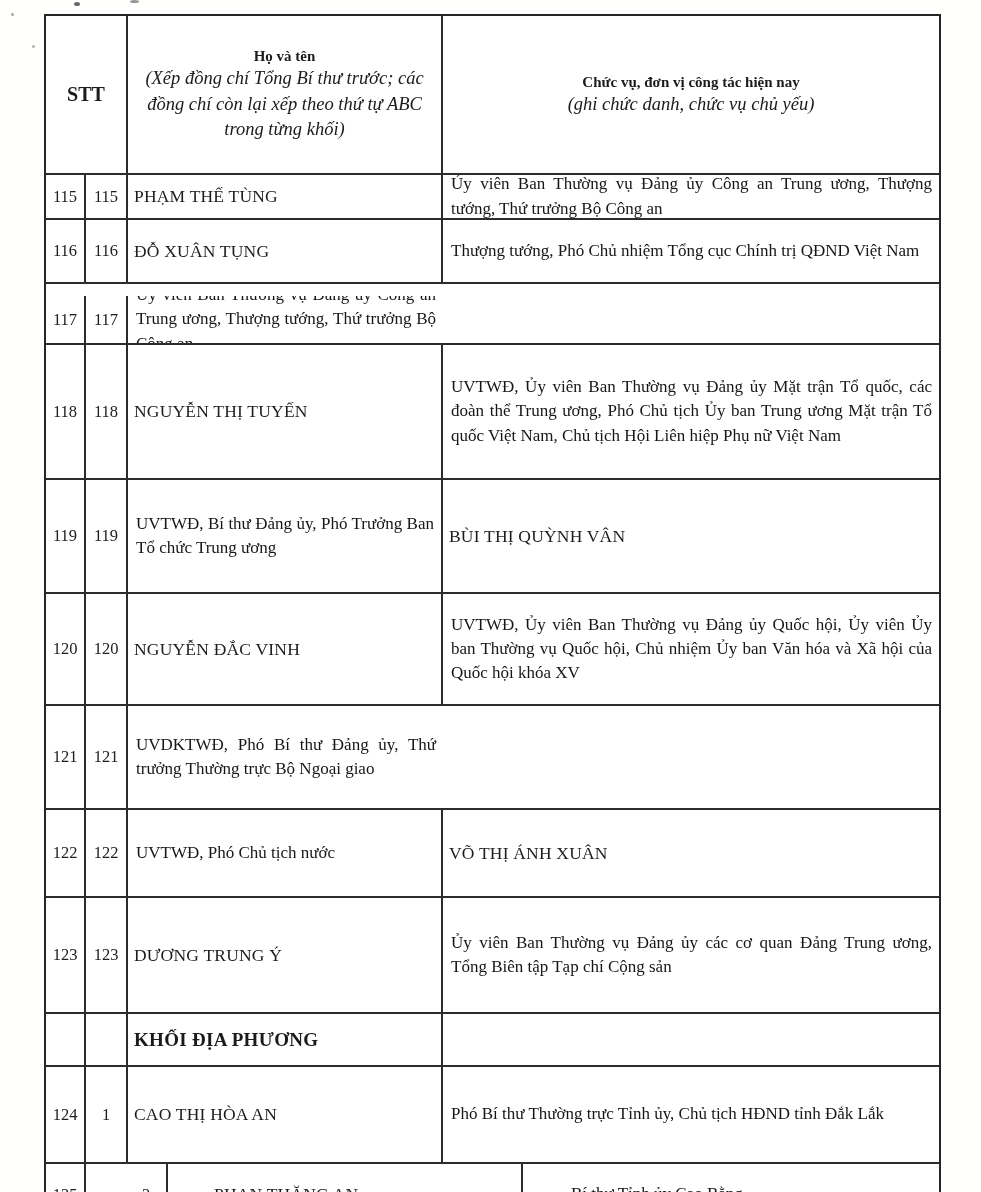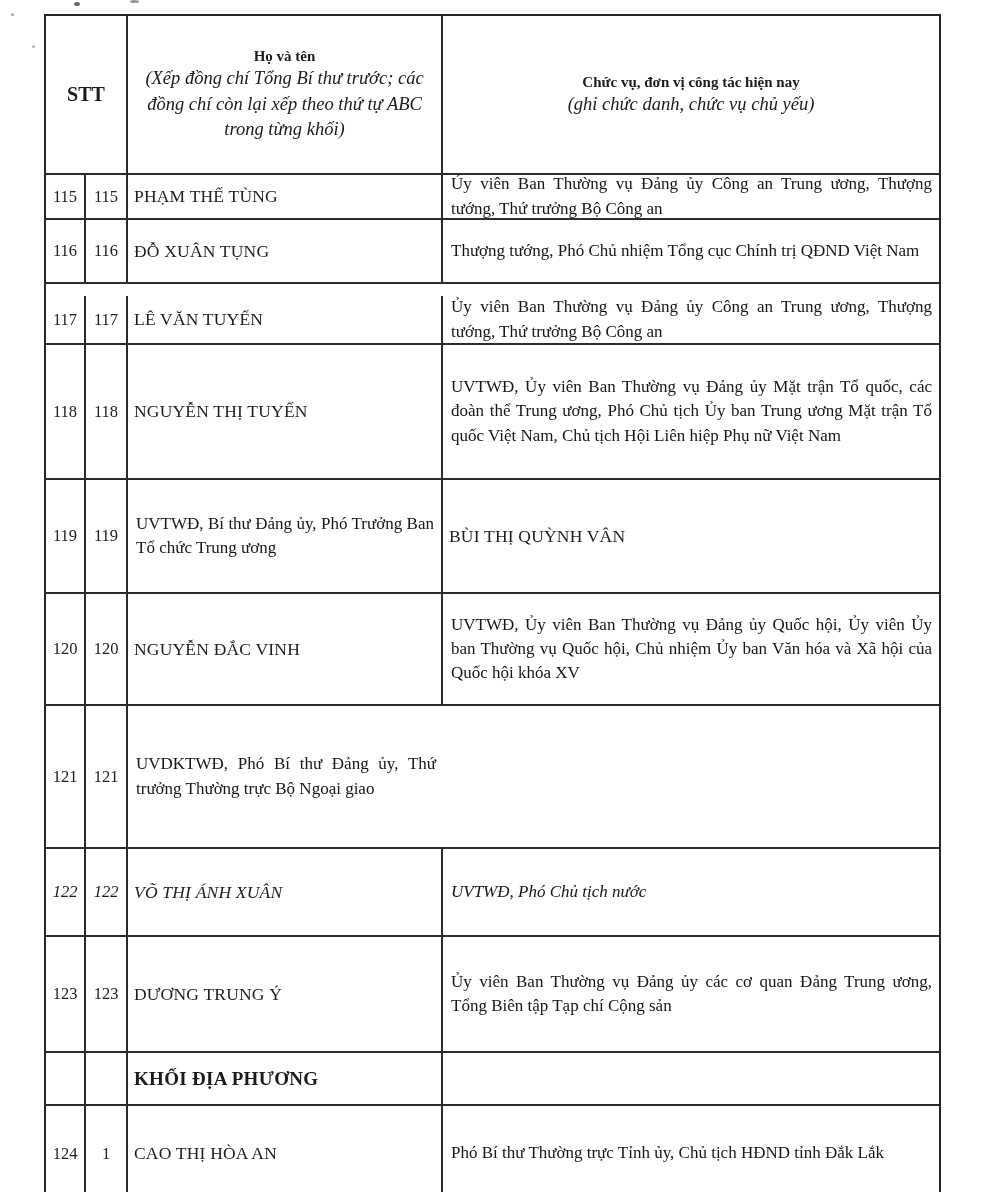--- a/index.html
+++ b/index.html
@@ -37,22 +37,22 @@
   .cell:last-child { border-right: none; }
 
   
   .rh-head { height: 159px; }
   .rh0  { height: 45px; }
   .rh1  { height: 64px; }
   .rh2  { height: 49px; margin-top: 12px; }
   .rh3  { height: 135px; }
   .rh4  { height: 114px; }
   .rh5  { height: 112px; }
-  .rh6  { height: 143px; }
-  .rh7  { height: 88px; font-style: italic; }
+  .rh6  { height: 104px; }
+  .rh7  { height: 88px; }
   .rh8  { height: 116px; }
   .rh-section { height: 53px; }
   .rh9  { height: 97px; }
   .rh10 { height: 61px; }
 
   .c-num {
     display: flex; align-items: center; justify-content: center;
     font-size: 16.5px; color: #202020;
   }
   .c-name {
@@ -126,21 +126,20 @@
       <div class="cell c-num">116</div>
       <div class="cell c-name">ĐỖ XUÂN TỤNG</div>
       <div class="cell c-pos">
           <span>Thượng tướng, Phó Chủ nhiệm Tổng cục Chính trị QĐND Việt Nam</span>
         </div>
     </div>
 
     <div class="row body rh2">
       <div class="cell c-num">117</div>
       <div class="cell c-num">117</div>
-      <div class="cell c-name">LÊ VĂN TUYẾN</div>
       <div class="cell c-pos">
           <span>Ủy viên Ban Thường vụ Đảng ủy Công an Trung ương, Thượng tướng, Thứ trưởng Bộ Công an</span>
         </div>
     </div>
 
     <div class="row body rh3">
       <div class="cell c-num">118</div>
       <div class="cell c-num">118</div>
       <div class="cell c-name">NGUYỄN THỊ TUYẾN</div>
       <div class="cell c-pos">
@@ -170,24 +169,24 @@
       <div class="cell c-num">121</div>
       <div class="cell c-num">121</div>
       <div class="cell c-pos">
           <span>UVDKTWĐ, Phó Bí thư Đảng ủy, Thứ trưởng Thường trực Bộ Ngoại giao</span>
         </div>
     </div>
 
     <div class="row body rh7">
       <div class="cell c-num">122</div>
       <div class="cell c-num">122</div>
+      <div class="cell c-pos">
+          <span>UVTWĐ, Phó Chủ tịch nước</span>
+        </div>
       <div class="cell c-name">VÕ THỊ ÁNH XUÂN</div>
-      <div class="cell c-pos">
-          <span>UVTWĐ, Phó Chủ tịch nước</span>
-        </div>
     </div>
 
     <div class="row body rh8">
       <div class="cell c-num">123</div>
       <div class="cell c-num">123</div>
       <div class="cell c-name">DƯƠNG TRUNG Ý</div>
       <div class="cell c-pos">
           <span>Ủy viên Ban Thường vụ Đảng ủy các cơ quan Đảng Trung ương, Tổng Biên tập Tạp chí Cộng sản</span>
         </div>
     </div>

